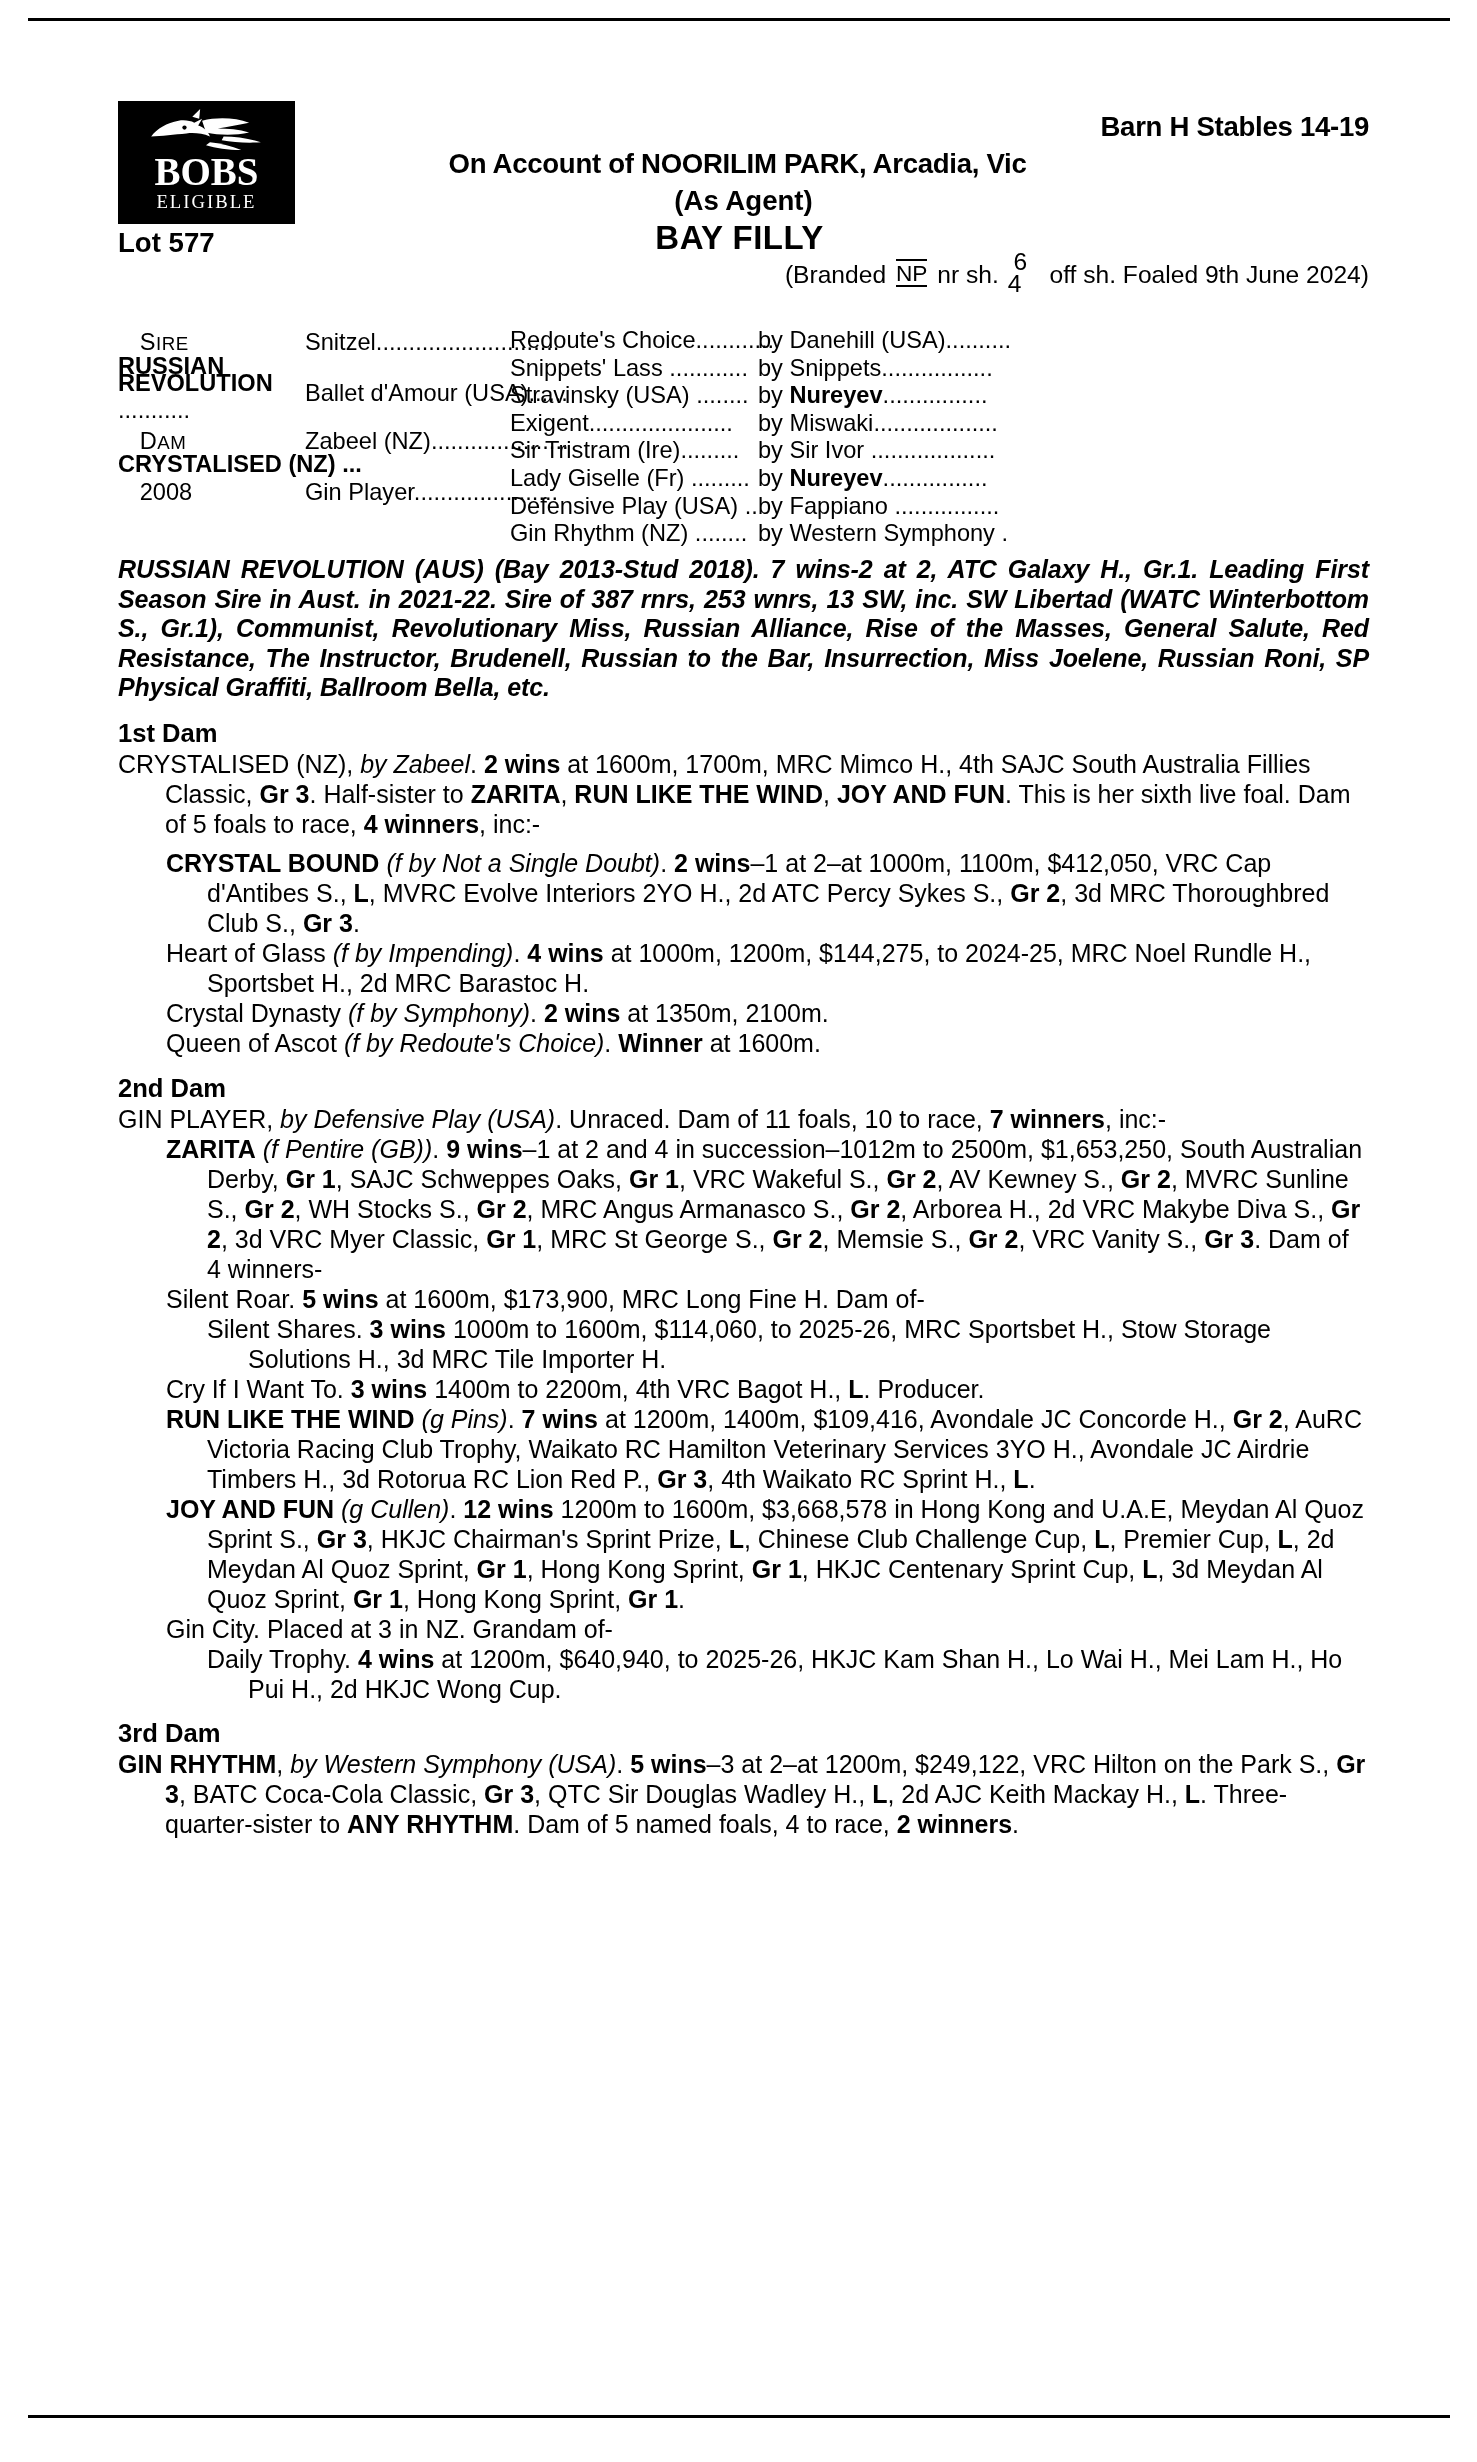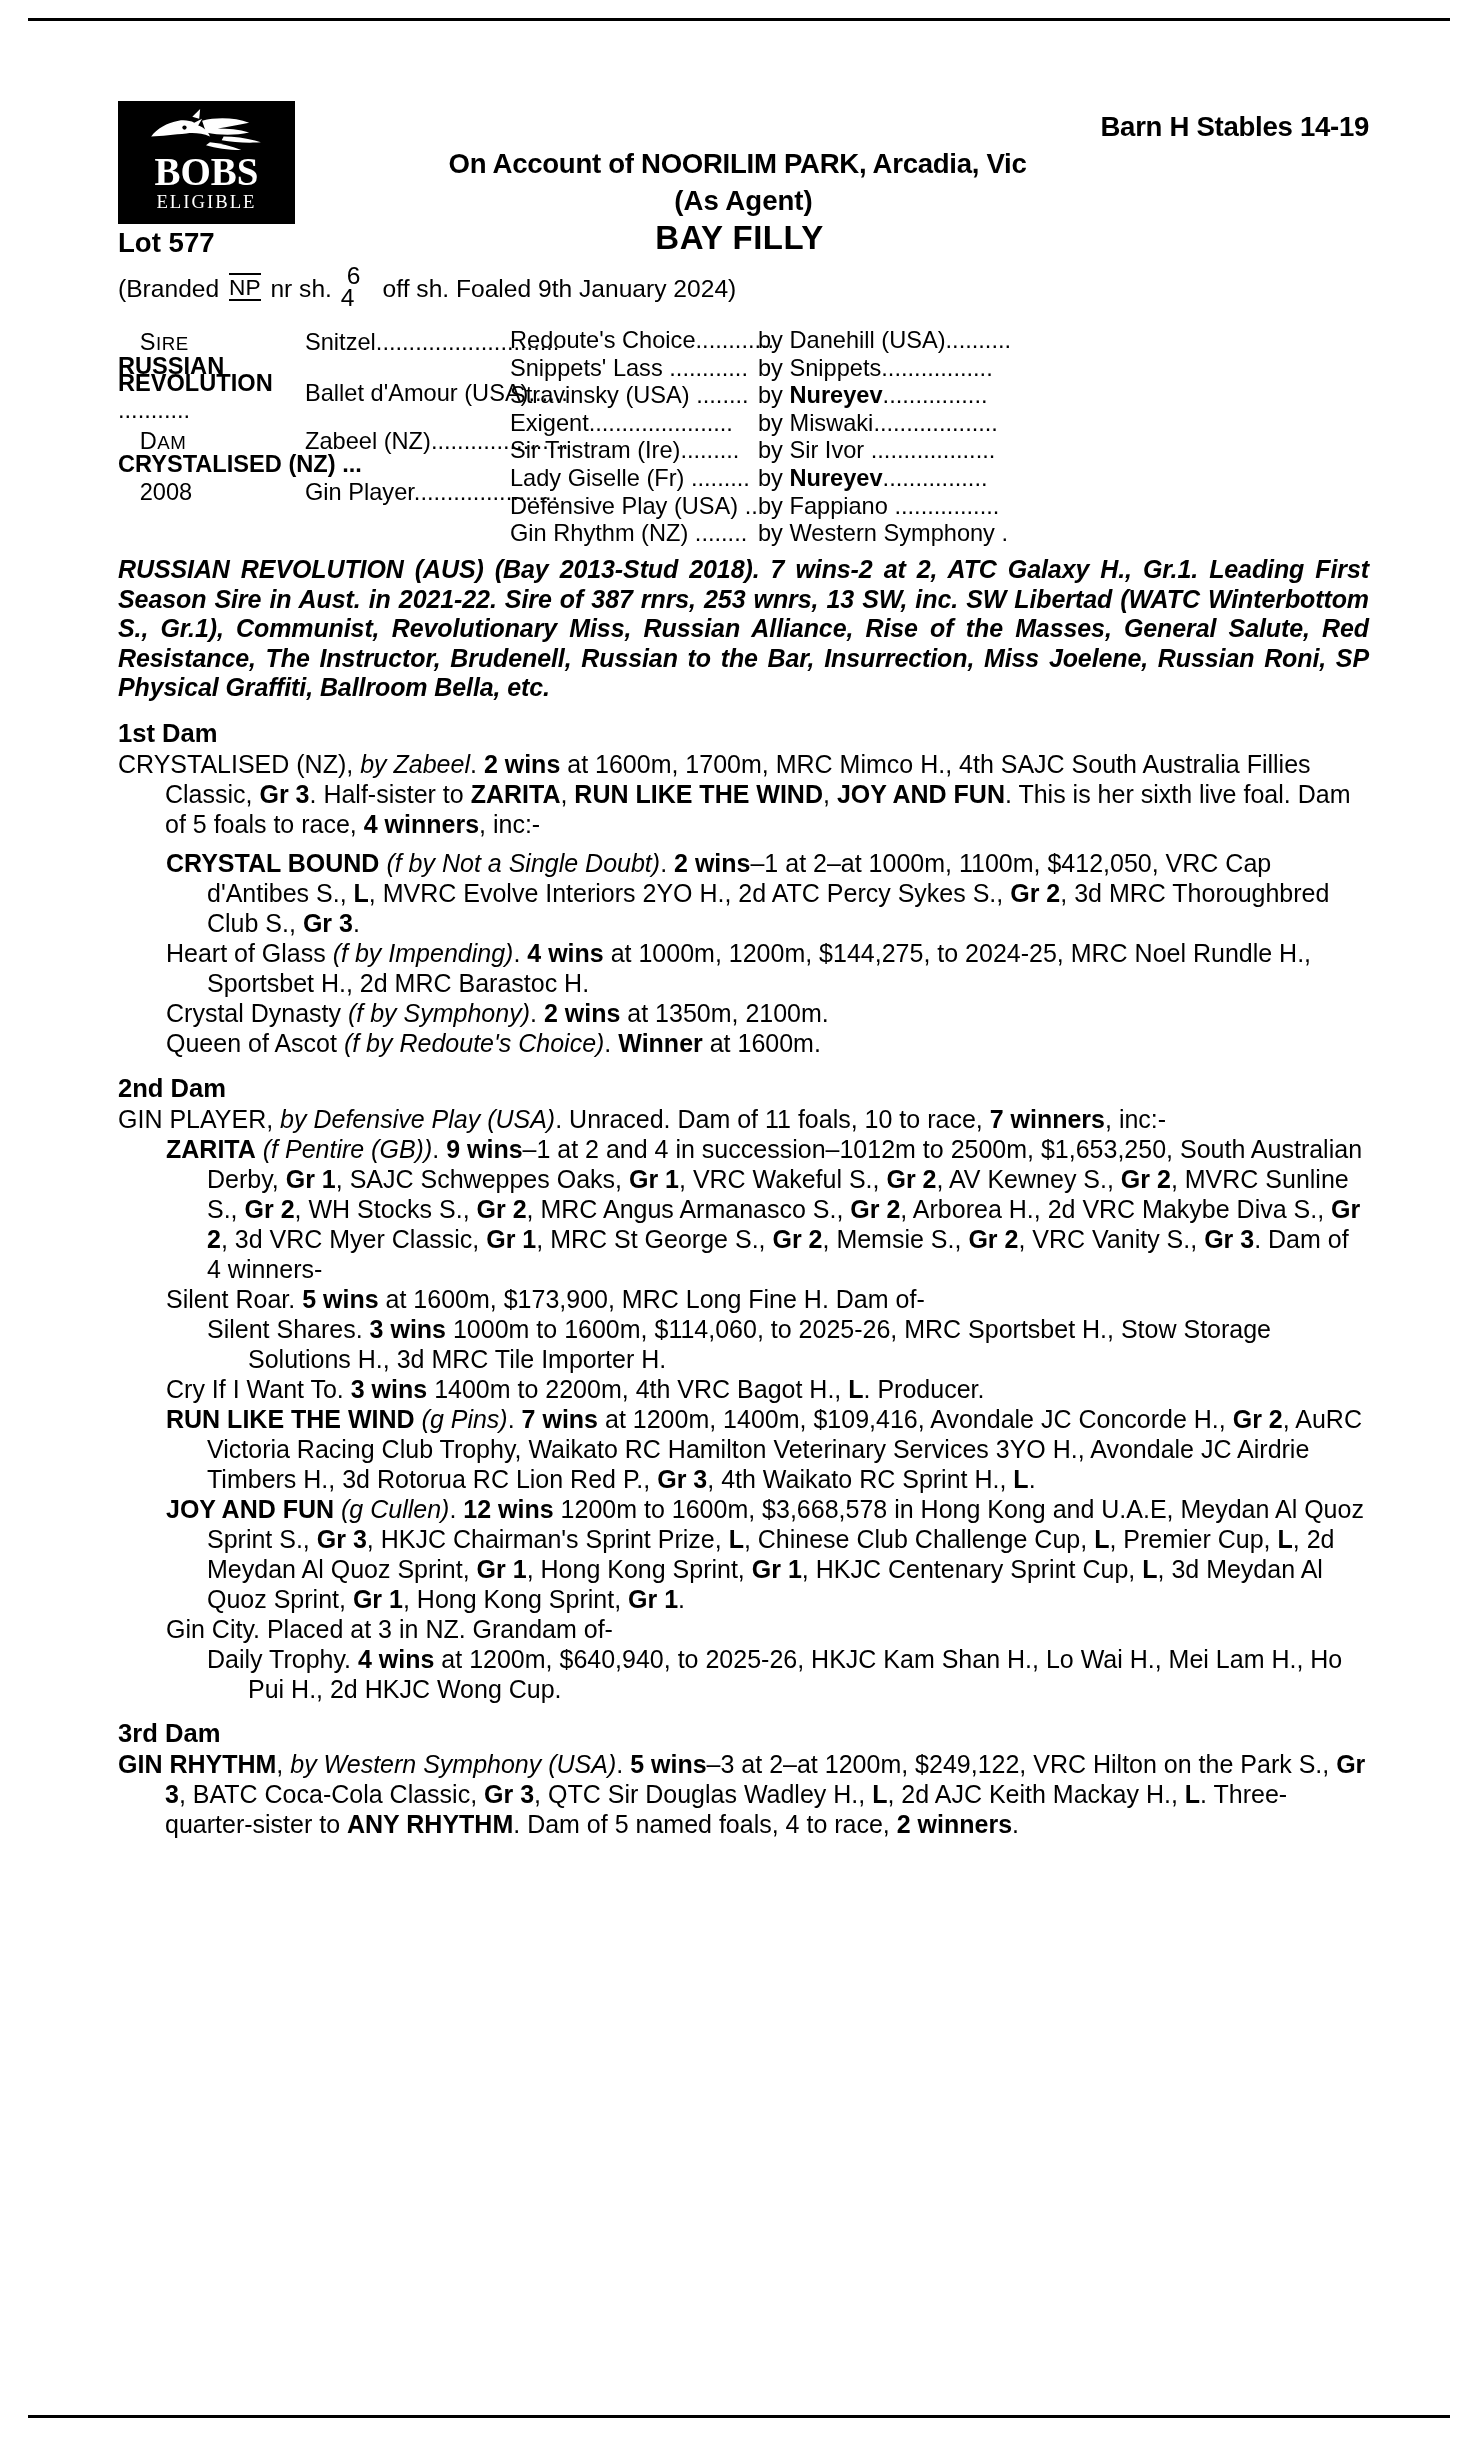--- a/index.html
+++ b/index.html
@@ -106,22 +106,22 @@
   .sexline {
     position: absolute;
     left: 0; right: 8px; top: 140px;
     text-align: center;
     font-weight: 700;
     font-size: 33px;
     letter-spacing: 0.5px;
   }
   .branded {
     position: absolute;
-    left: 0; right: 0; top: 194px;
-    text-align: left;
+    left: 0; right: 0; top: 180px;
+    text-align: right;
     font-size: 24.6px;
     white-space: nowrap;
   }
   .brandmark {
     display: inline-block;
     border-top: 2px solid #000;
     border-bottom: 2px solid #000;
     line-height: 1.0;
     padding: 1px 0 0 0;
     font-size: 22.7px;
@@ -268,21 +268,21 @@
       <div class="sexline">BAY FILLY</div>
 
       <div class="branded">
         <span>(Branded</span>
         <span class="brandmark">NP</span>
         <span>nr sh.</span>
         <span class="stackfrac">
           <span class="num">6</span>
           <span class="den">4</span>
         </span>
-        <span>off sh. Foaled 9th January 2024)</span>
+        <span>off sh. Foaled 9th June 2024)</span>
       </div>
     </div>
 
     <div class="ped">
 
       <div class="col-a">
         <div class="row-a1 smallcap">
           <span class="big">S</span><span>IRE</span>
         </div>
         <div class="row-a2">RUSSIAN</div>

